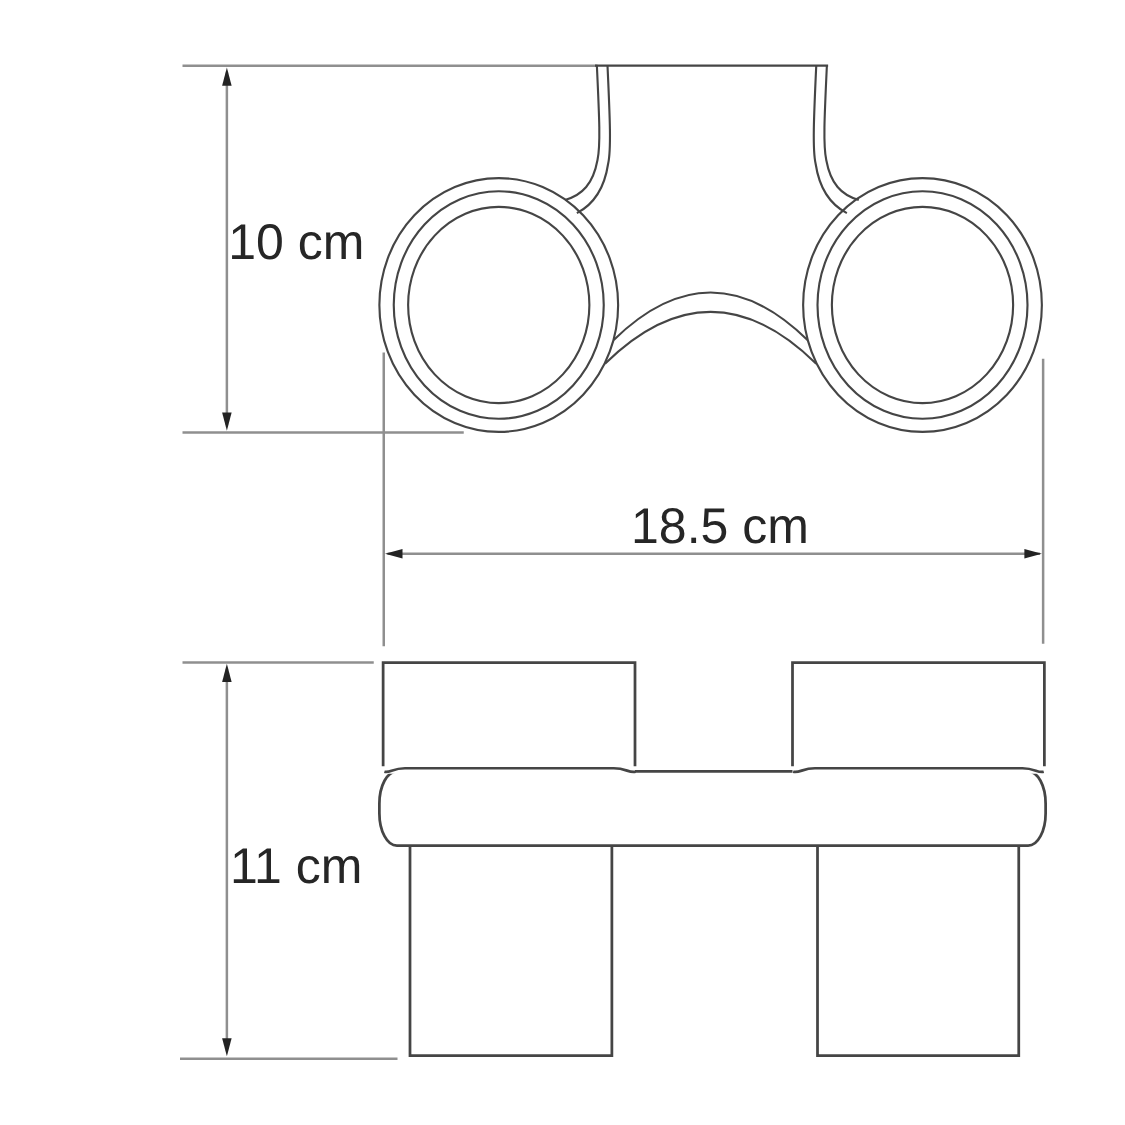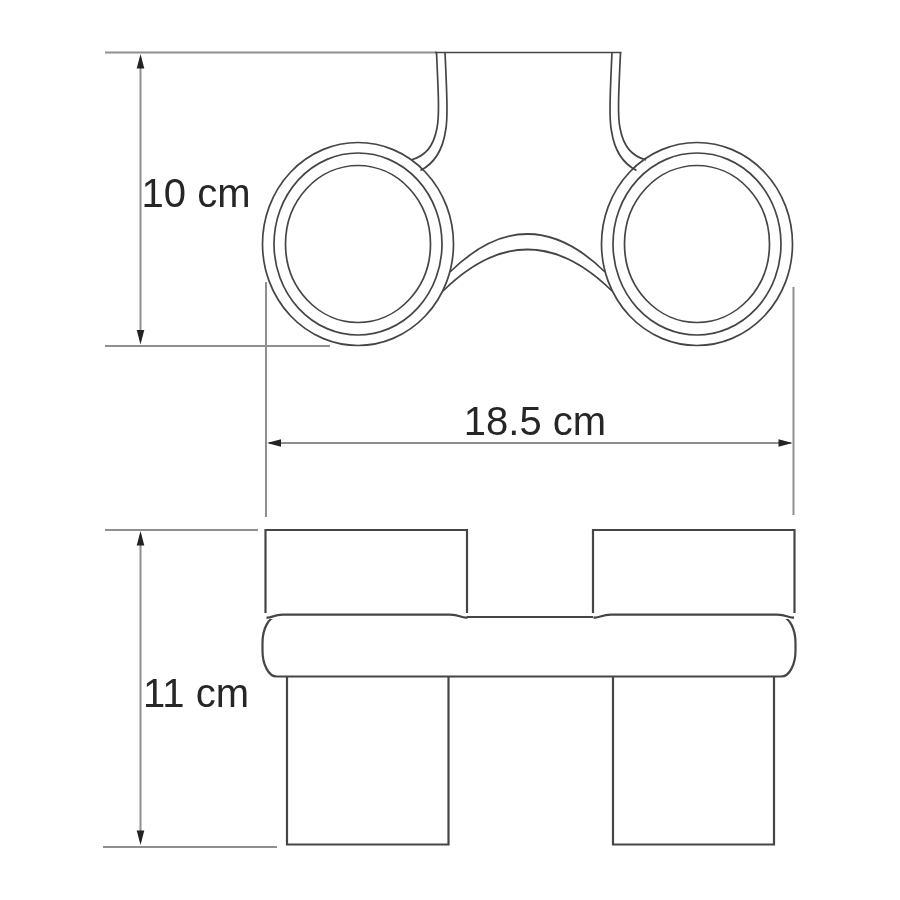--- a/index.html
+++ b/index.html
@@ -1,16 +1,16 @@
 <!DOCTYPE html>
 <html style="--background: #ffffff; --object-line: #454545; --dimension-line: #8f8f8f; --arrowhead: #232323; --label-text: #262626;"><head>
 <meta charset="utf-8">
 <style>
   html,body{margin:0;padding:0;background:#fff;width:900px;height:900px;overflow:hidden;}
-  .canvas{position:relative;width:808px;height:900px;background:var(--background,#fff);}
+  .canvas{position:relative;width:808px;height:900px;background:var(--background,#fff);padding-left:41px;}
   svg{display:block}
   .obj{stroke:var(--object-line,#454545);fill:none;stroke-width:1.7;}
   .objf{stroke:var(--object-line,#454545);fill:#ffffff;stroke-width:2.2;}
   .objo{stroke:var(--object-line,#454545);fill:none;stroke-width:2.2;}
   .fillw{fill:#ffffff;stroke:none;}
   .dim{stroke:var(--dimension-line,#8f8f8f);fill:none;stroke-width:2;}
   .arr{fill:var(--arrowhead,#232323);stroke:none;}
   .lbl{fill:var(--label-text,#262626);font-family:"Liberation Sans",sans-serif;
        font-size:40px;text-anchor:middle;}
 </style>

